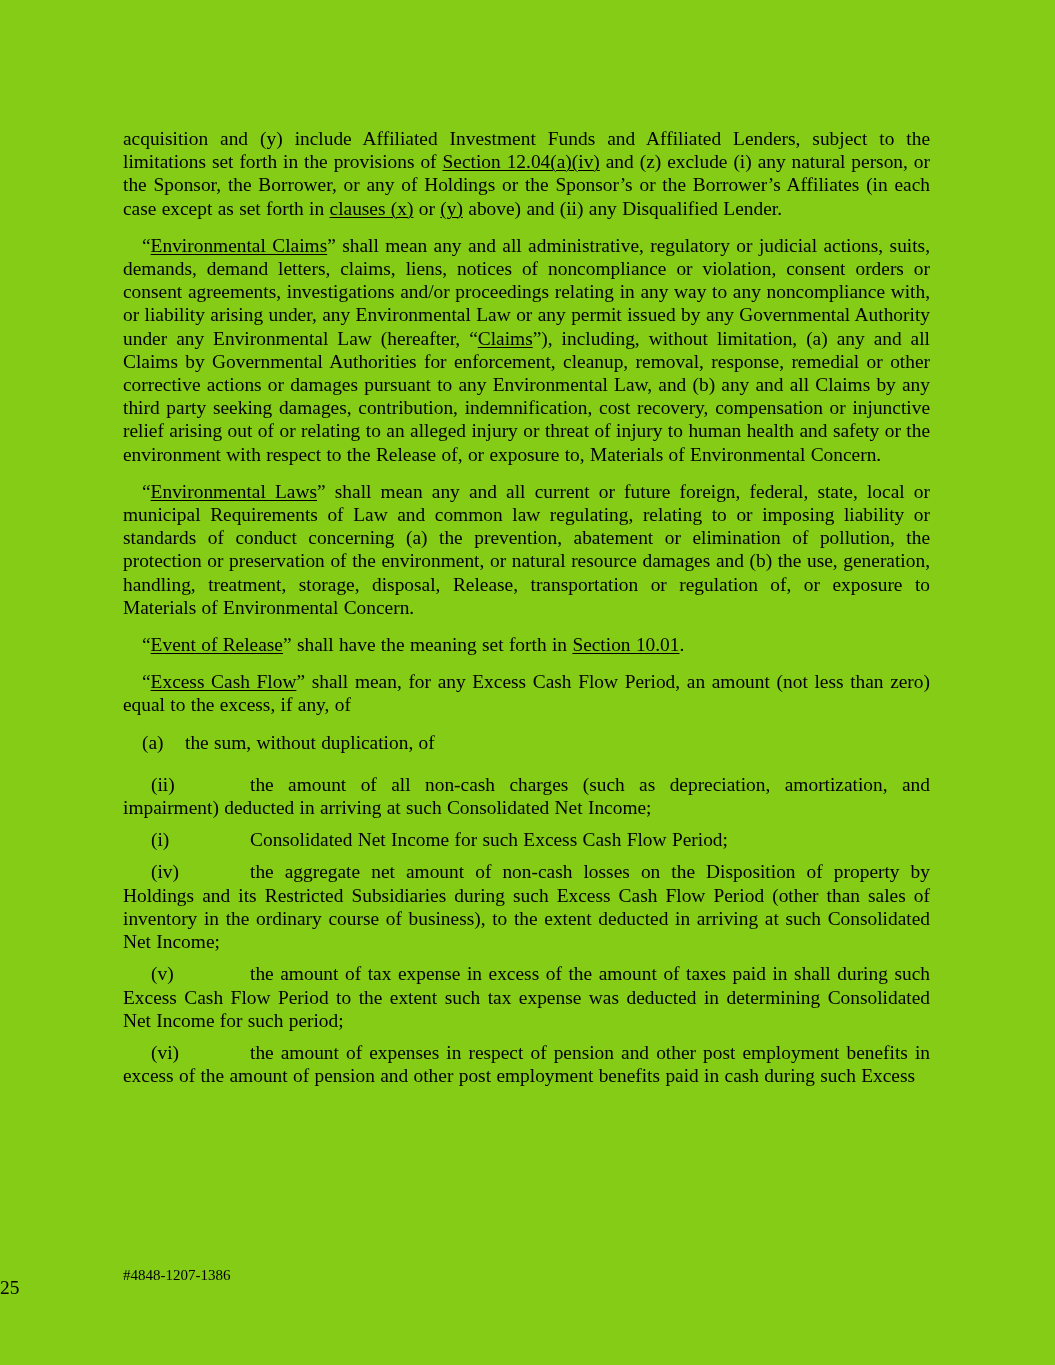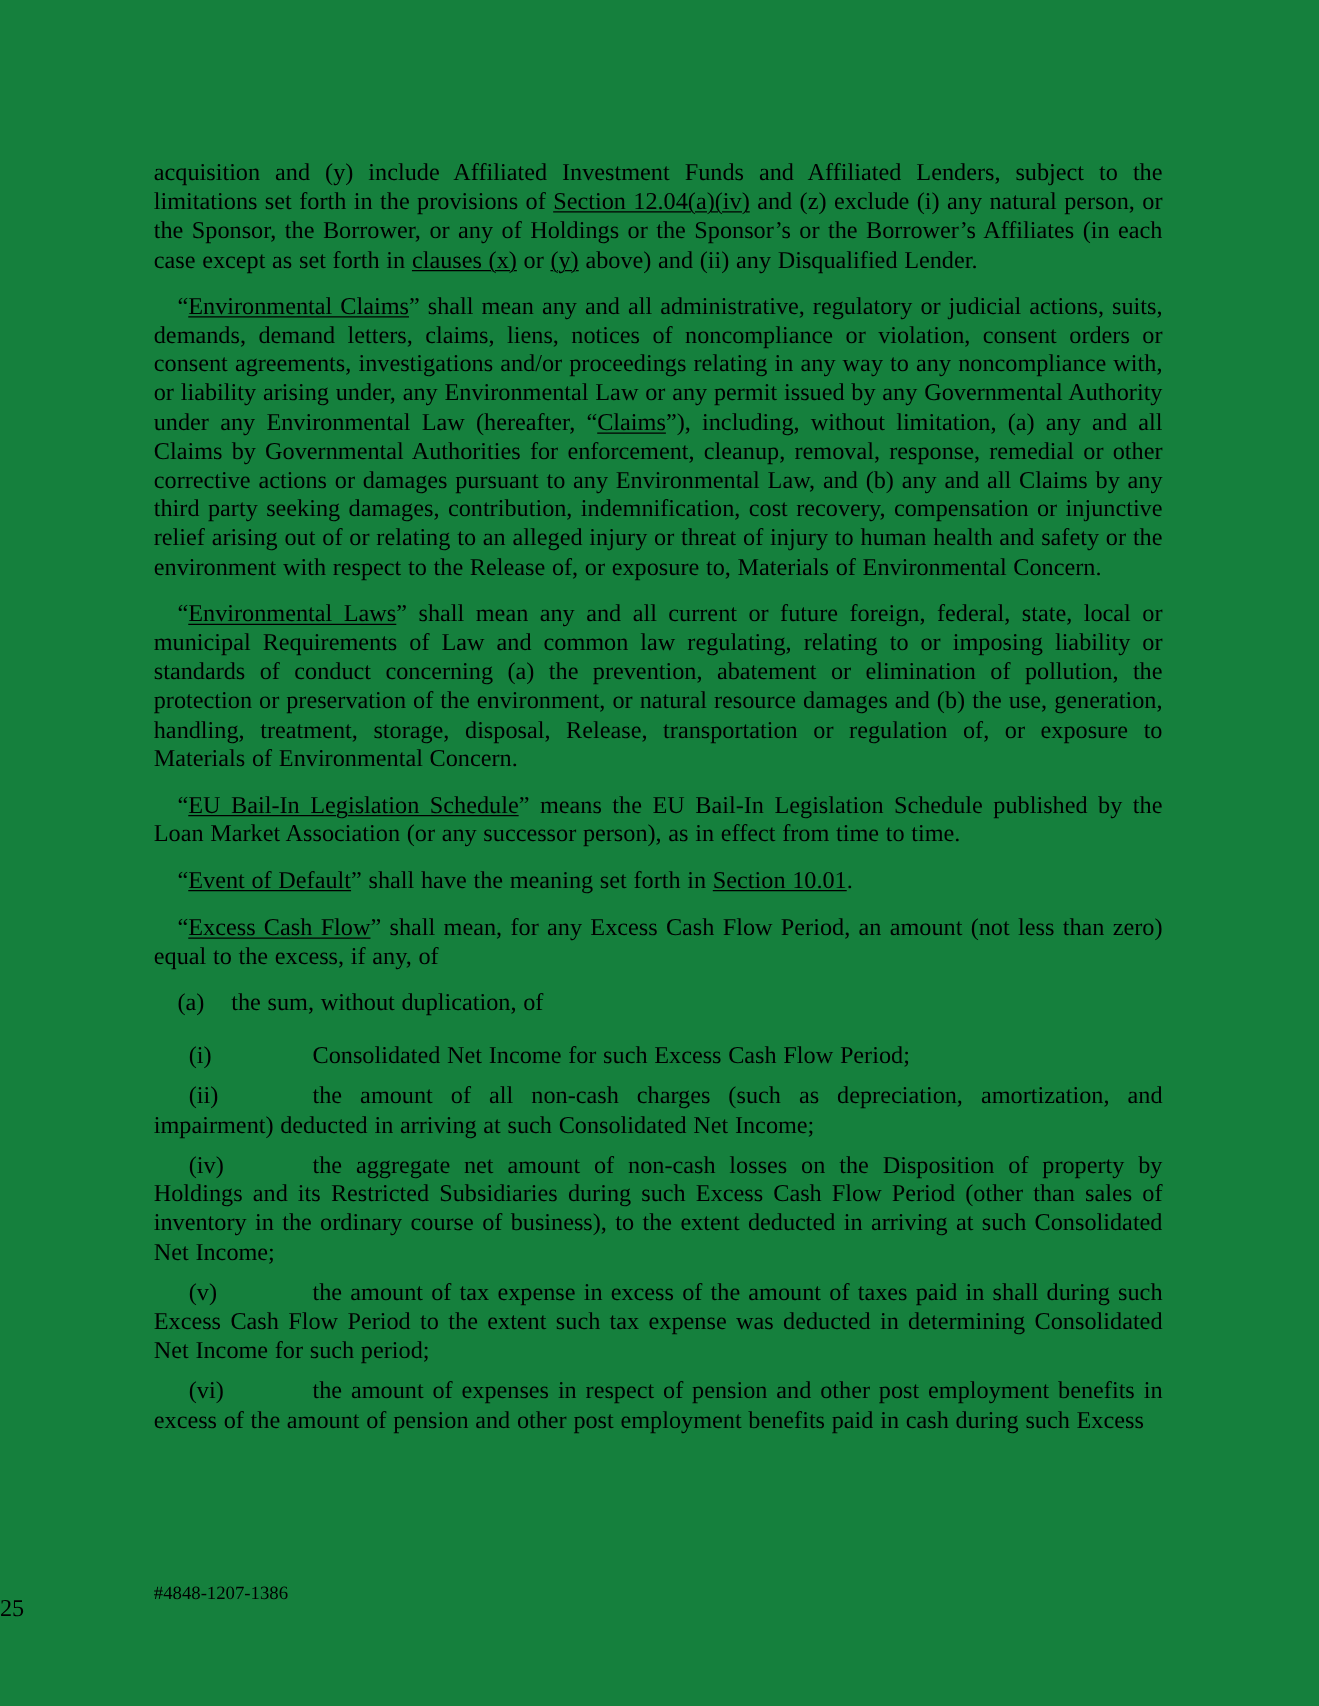--- a/index.html
+++ b/index.html
@@ -8,21 +8,21 @@
     width: 1055px;
     height: 1365px;
     position: relative;
     overflow: hidden;
     font-family: "Liberation Serif", serif;
     color: #000000;
   }
   .page {
     position: absolute;
     inset: 0;
-    background: #15803d;
+    background: #84cc16;
   }
   .content {
     position: absolute;
     left: 123px;
     top: 127px;
     width: 807px;
   }
   .content p {
     font-size: 19.4px;
     line-height: 23.2px;
@@ -57,25 +57,24 @@
   }
 </style>
 </head>
 <body>
 
 <div class="page">
   <div class="content" id="doc-body">
       <p><span>acquisition and (y) include Affiliated Investment Funds and Affiliated Lenders, subject to the limitations set forth in the provisions of </span><span class="u">Section 12.04(a)(iv)</span><span> and (z) exclude (i) any natural person, or the Sponsor, the Borrower, or any of Holdings or the Sponsor’s or the Borrower’s Affiliates (in each case except as set forth in </span><span class="u">clauses (x)</span><span> or </span><span class="u">(y)</span><span> above) and (ii) any Disqualified Lender.</span></p>
       <p class="indent"><span>“</span><span class="u">Environmental Claims</span><span>” shall mean any and all administrative, regulatory or judicial actions, suits, demands, demand letters, claims, liens, notices of noncompliance or violation, consent orders or consent agreements, investigations and/or proceedings relating in any way to any noncompliance with, or liability arising under, any Environmental Law or any permit issued by any Governmental Authority under any Environmental Law (hereafter, “</span><span class="u">Claims</span><span>”), including, without limitation, (a) any and all Claims by Governmental Authorities for enforcement, cleanup, removal, response, remedial or other corrective actions or damages pursuant to any Environmental Law, and (b) any and all Claims by any third party seeking damages, contribution, indemnification, cost recovery, compensation or injunctive relief arising out of or relating to an alleged injury or threat of injury to human health and safety or the environment with respect to the Release of, or exposure to, Materials of Environmental Concern.</span></p>
       <p class="indent"><span>“</span><span class="u">Environmental Laws</span><span>” shall mean any and all current or future foreign, federal, state, local or municipal Requirements of Law and common law regulating, relating to or imposing liability or standards of conduct concerning (a) the prevention, abatement or elimination of pollution, the protection or preservation of the environment, or natural resource damages and (b) the use, generation, handling, treatment, storage, disposal, Release, transportation or regulation of, or exposure to Materials of Environmental Concern.</span></p>
-      <p class="indent"><span>“</span><span class="u">EU Bail-In Legislation Schedule</span><span>” means the EU Bail-In Legislation Schedule published by the Loan Market Association (or any successor person), as in effect from time to time.</span></p>
-      <p class="indent"><span>“</span><span class="u">Event of Default</span><span>” shall have the meaning set forth in </span><span class="u">Section 10.01</span><span>.</span></p>
+      <p class="indent"><span>“</span><span class="u">Event of Release</span><span>” shall have the meaning set forth in </span><span class="u">Section 10.01</span><span>.</span></p>
       <p class="indent"><span>“</span><span class="u">Excess Cash Flow</span><span>” shall mean, for any Excess Cash Flow Period, an amount (not less than zero) equal to the excess, if any, of</span></p>
       <p class="item-a"><span class="item-label">(a)</span><span>the sum, without duplication, of</span></p>
+      <p class="item-roman"><span class="item-label">(ii)</span><span>the amount of all non-cash charges (such as depreciation, amortization, and impairment) deducted in arriving at such Consolidated Net Income;</span></p>
       <p class="item-roman"><span class="item-label">(i)</span><span>Consolidated Net Income for such Excess Cash Flow Period;</span></p>
-      <p class="item-roman"><span class="item-label">(ii)</span><span>the amount of all non-cash charges (such as depreciation, amortization, and impairment) deducted in arriving at such Consolidated Net Income;</span></p>
       <p class="item-roman"><span class="item-label">(iv)</span><span>the aggregate net amount of non-cash losses on the Disposition of property by Holdings and its Restricted Subsidiaries during such Excess Cash Flow Period (other than sales of inventory in the ordinary course of business), to the extent deducted in arriving at such Consolidated Net Income;</span></p>
       <p class="item-roman"><span class="item-label">(v)</span><span>the amount of tax expense in excess of the amount of taxes paid in shall during such Excess Cash Flow Period to the extent such tax expense was deducted in determining Consolidated Net Income for such period;</span></p>
       <p class="item-roman"><span class="item-label">(vi)</span><span>the amount of expenses in respect of pension and other post employment benefits in excess of the amount of pension and other post employment benefits paid in cash during such Excess</span></p>
     </div>
   <div class="footer-docnum">#4848-1207-1386</div>
   <div class="footer-pagenum">25</div>
 </div>
 
 </body></html>

